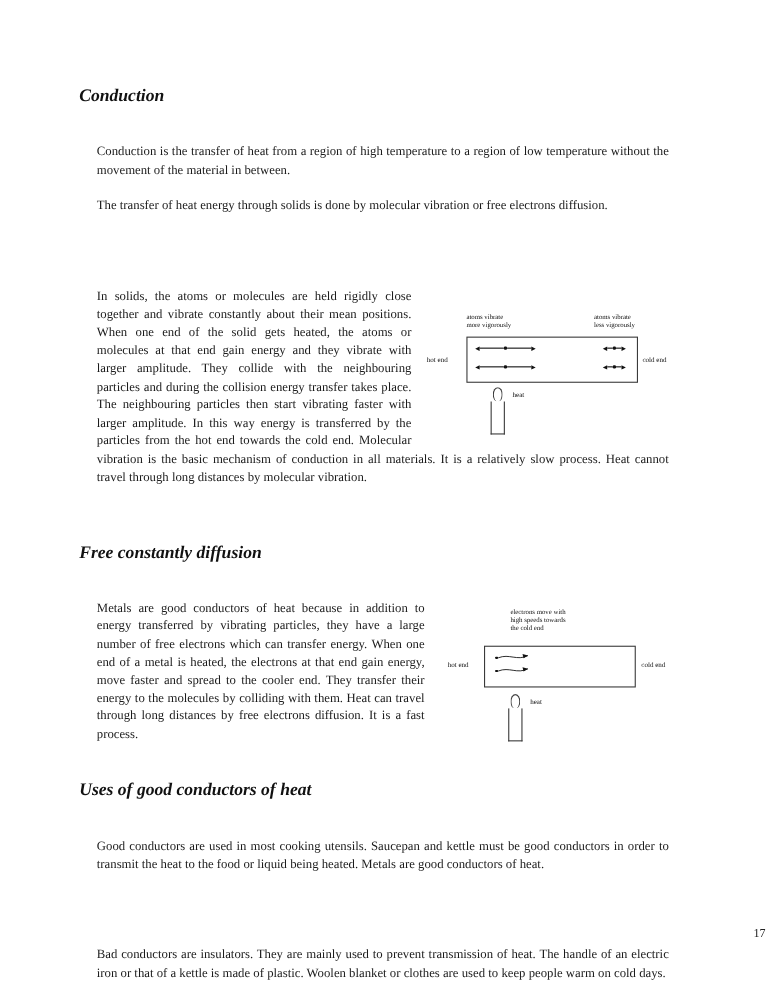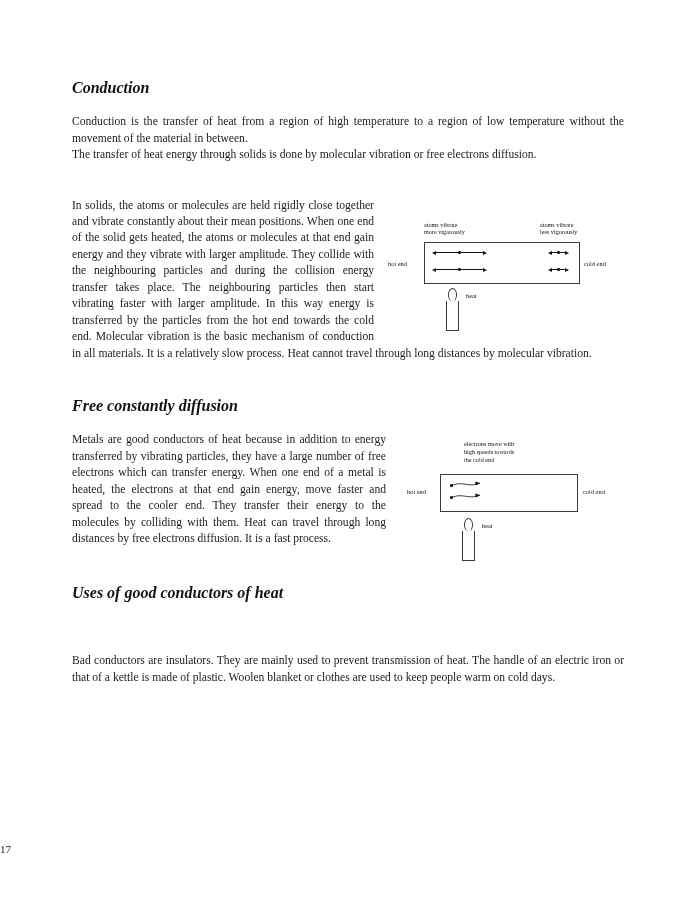--- a/index.html
+++ b/index.html
@@ -33,21 +33,21 @@
     font-style: italic;
     font-weight: bold;
     font-size: 16px;
     margin: 0;
     padding: 0;
     line-height: 1.2;
   }
   p.body-text {
     font-size: 11.6px;
     line-height: 1.42;
-    margin: 0;
+    margin: 16px;
     padding: 0;
     text-align: justify;
     color: #1b1b1b;
   }
   .gap-md { height: 17px; }
   .gap-xl { height: 34px; }
 
   
   .float-right {
     float: right;
@@ -129,21 +129,21 @@
   }
   .side-text {
     position: absolute;
     font-size: 6.4px;
     color: #111;
     white-space: nowrap;
   }
   .page-number {
     position: absolute;
     width: 696px;
-    text-align: left;
+    text-align: right;
     top: 843px;
     left: 0;
     font-size: 11px;
     color: #222;
   }
   .svg-abs { position:absolute; left:0; top:0; overflow: visible; }
 </style>
 </head>
 <body>
 
@@ -247,20 +247,21 @@
         <div class="side-text" style="left:74px; top:86px;">heat</div>
       </div>
 
       <p class="body-text">Metals are good conductors of heat because in addition to energy transferred by vibrating particles, they have a large number of free electrons which can transfer energy. When one end of a metal is heated, the electrons at that end gain energy, move faster and spread to the cooler end. They transfer their energy to the molecules by colliding with them. Heat can travel through long distances by free electrons diffusion. It is a fast process.</p>
     </div>
 
     <div class="gap-md"></div>
 
     <h2 class="heading">Uses of good conductors of heat</h2>
     <div class="gap-md"></div>
+    <p class="body-text">Good conductors are used in most cooking utensils. Saucepan and kettle must be good conductors in order to transmit the heat to the food or liquid being heated. Metals are good conductors of heat.</p>
 
     <div class="gap-md"></div>
 
     <div class="gap-md"></div>
     <p class="body-text">Bad conductors are insulators. They are mainly used to prevent transmission of heat. The handle of an electric iron or that of a kettle is made of plastic. Woolen blanket or clothes are used to keep people warm on cold days.</p>
 
   </div>
 
   <div class="page-number">17</div>
 </div>

